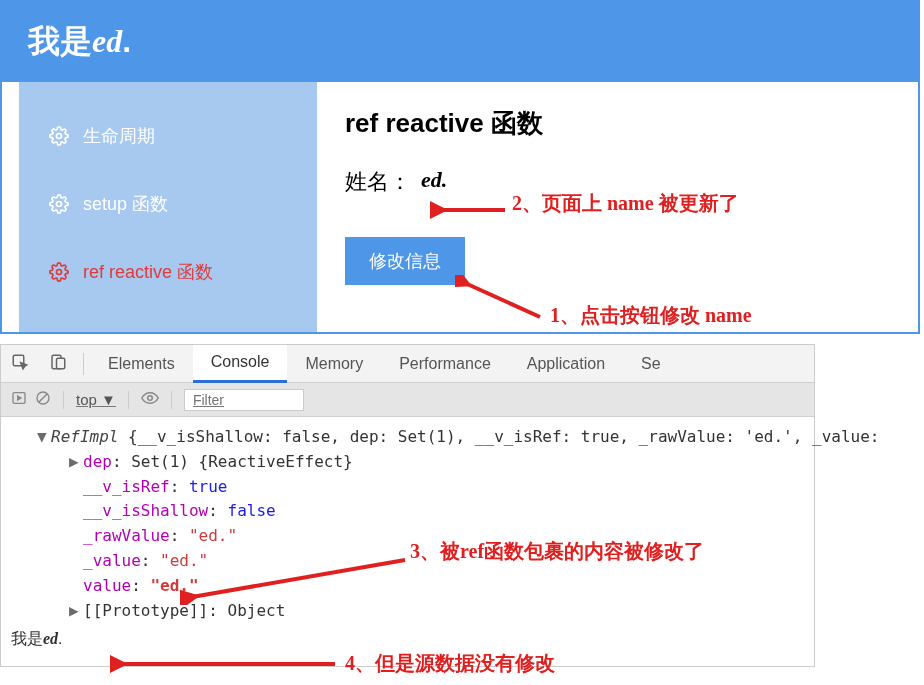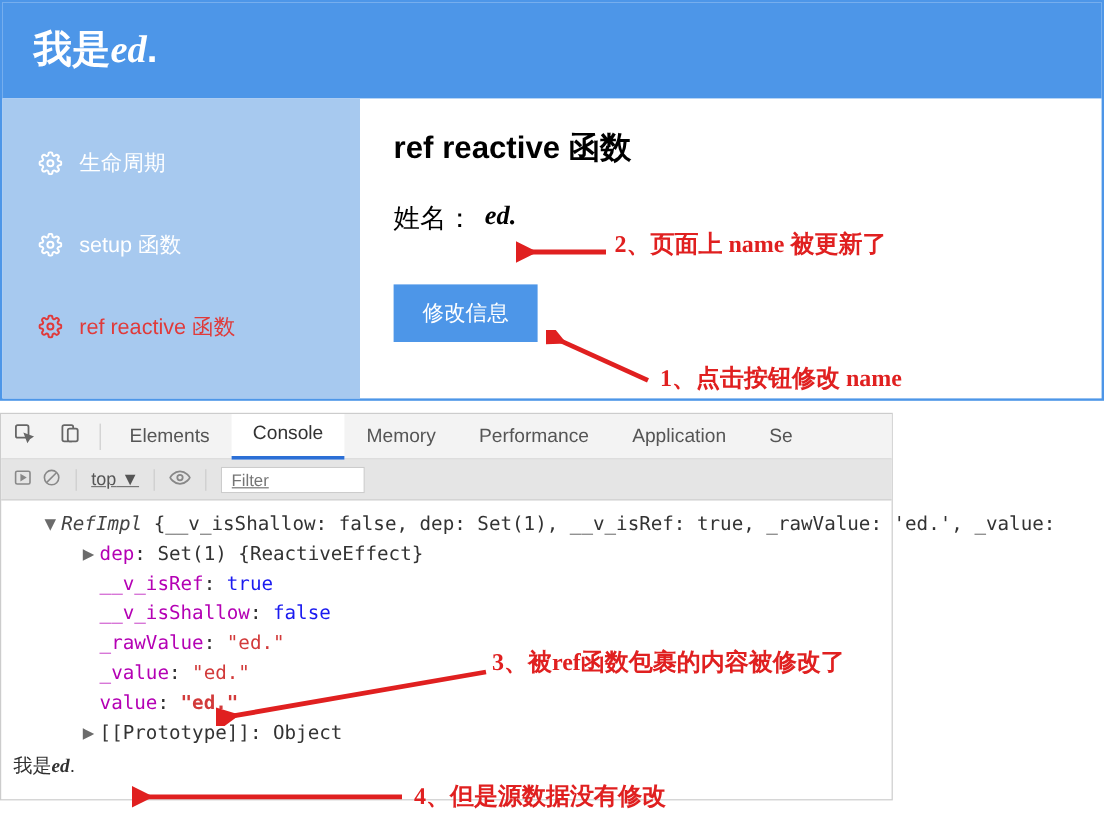--- a/index.html
+++ b/index.html
@@ -29,20 +29,21 @@
   .app-body {
     display: flex;
     min-height: 250px;
   }
   .sidebar {
     width: 298px;
     background: #a7c9ef;
     padding: 20px 0;
     display: flex;
     flex-direction: column;
+    margin-left: 17px;
   }
   .side-item {
     display: flex;
     align-items: center;
     gap: 14px;
     padding: 22px 30px;
     color: #fff;
     font-size: 18px;
     cursor: pointer;
   }
@@ -73,21 +74,21 @@
     color: #e02020;
     font-weight: 700;
     font-size: 20px;
     white-space: nowrap;
     font-family: SimSun, "Microsoft YaHei", serif;
   }
 
   
   .devtools {
     border: 1px solid #ccc;
-    width: 744px;
+    width: 815px;
     margin-top: 10px;
     font-family: "Segoe UI", Arial, sans-serif;
   }
   .dt-tabs {
     display: flex;
     align-items: center;
     border-bottom: 1px solid #d0d0d0;
     background: #f3f3f3;
     height: 38px;
     font-size: 16px;

